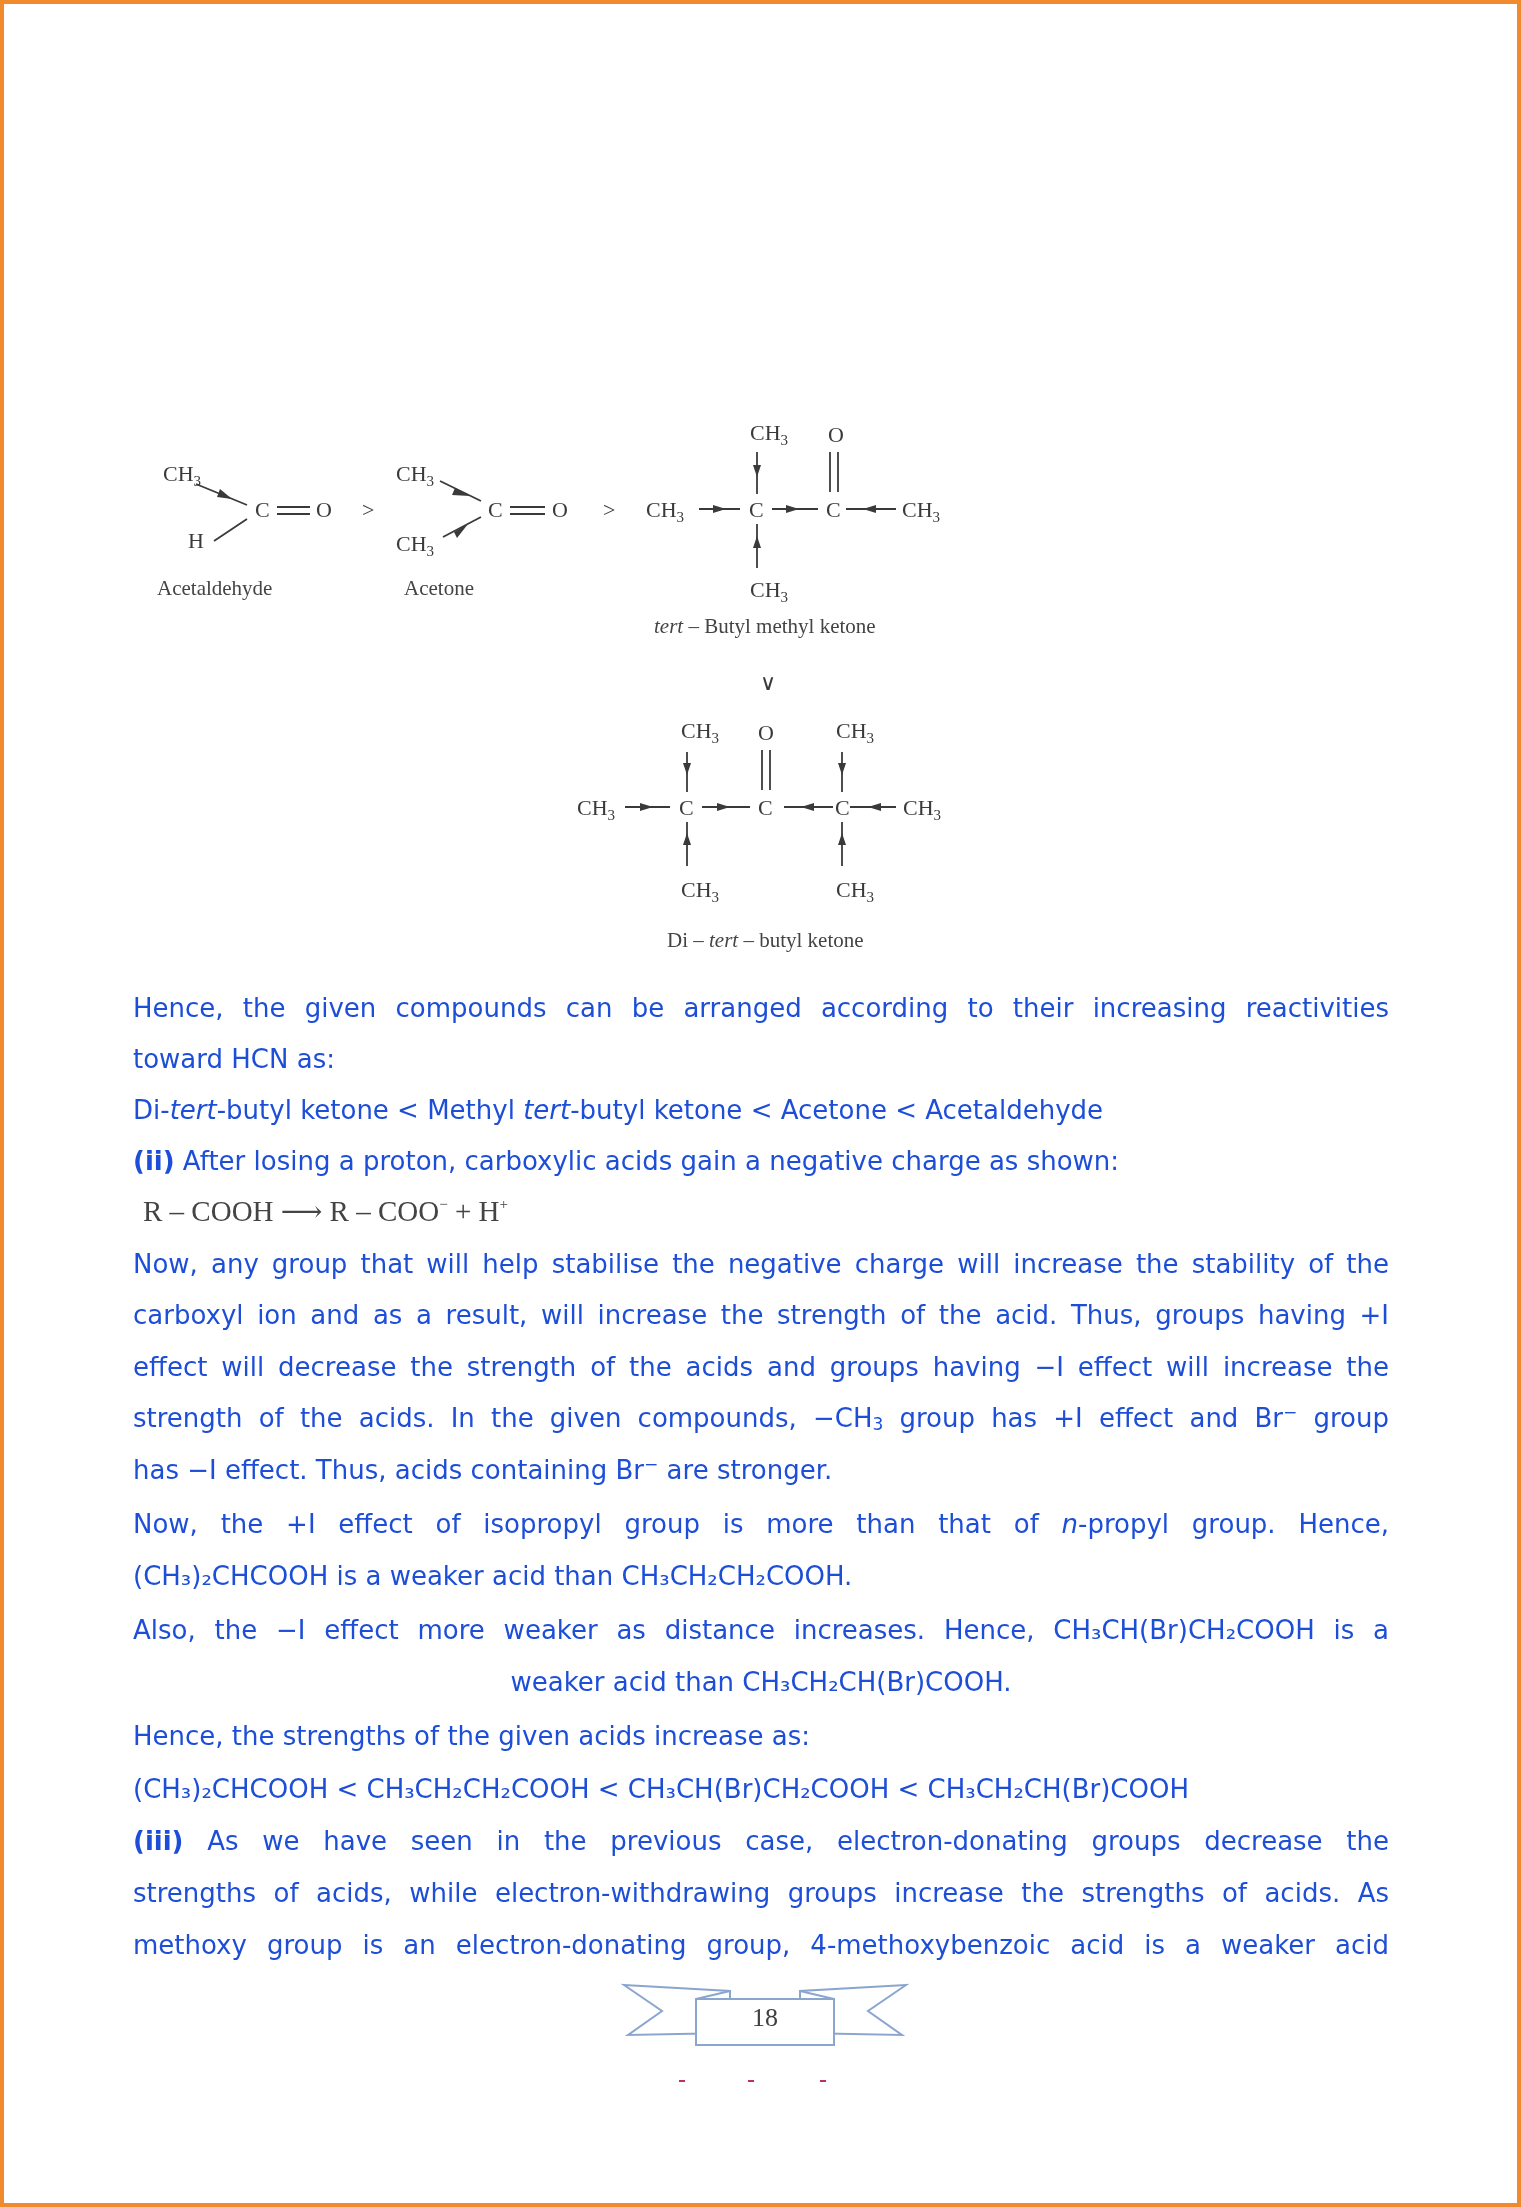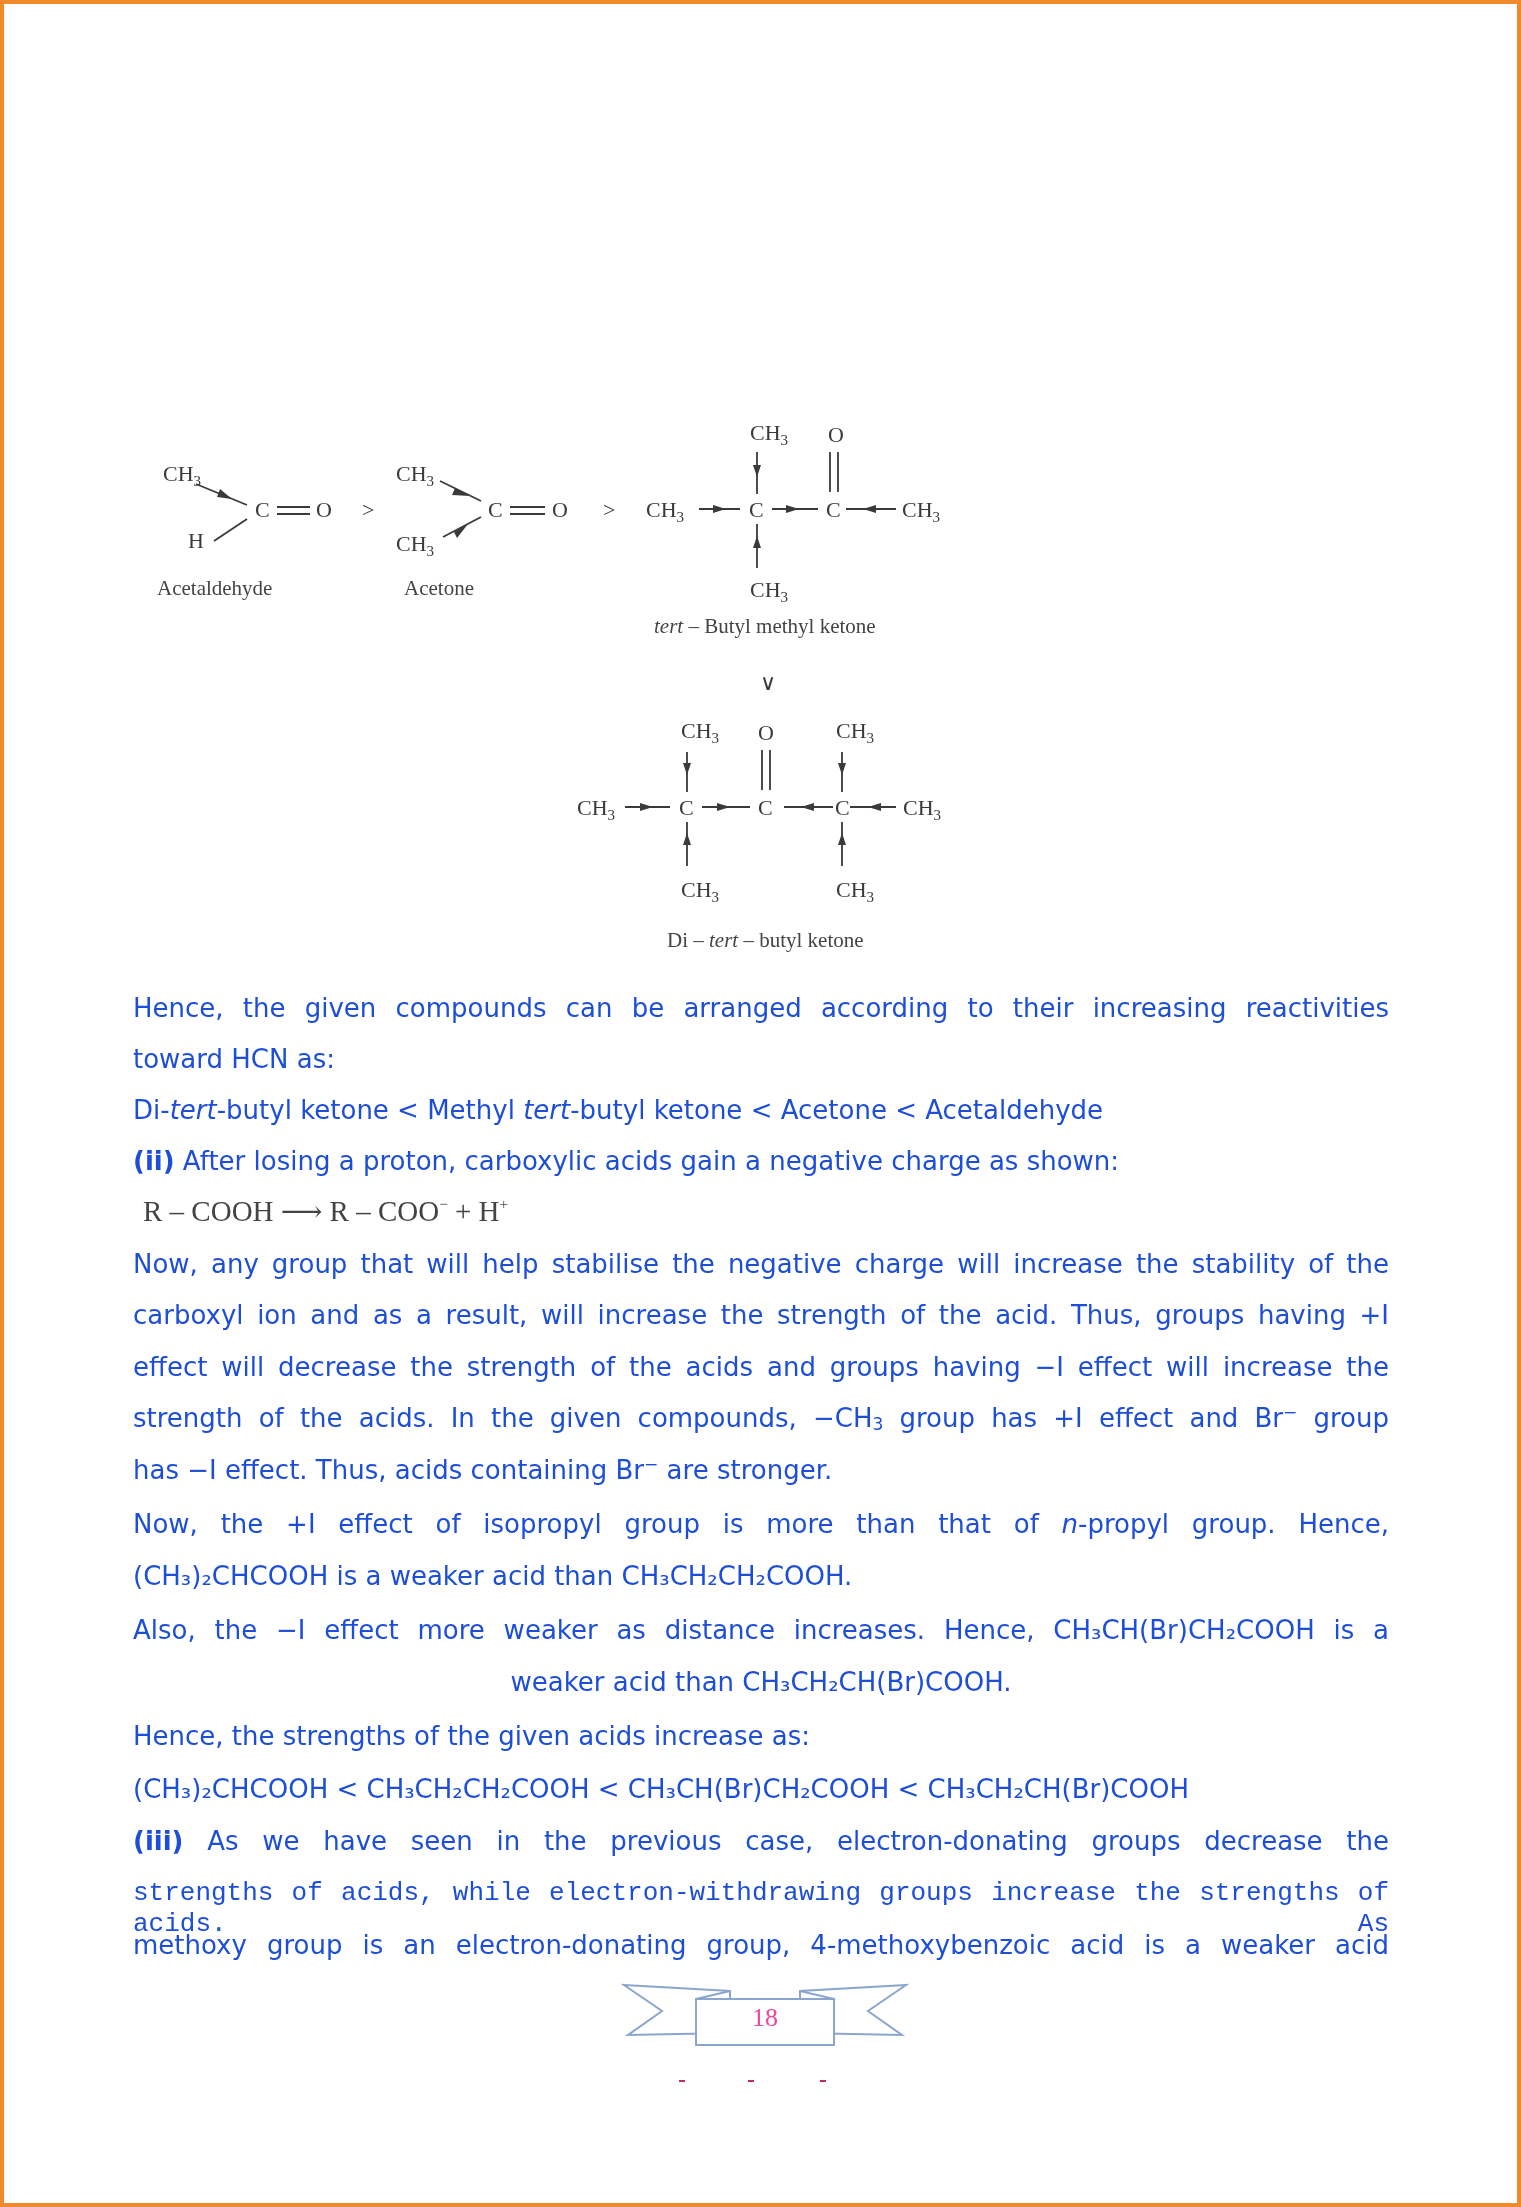--- a/index.html
+++ b/index.html
@@ -30,21 +30,21 @@
   .text-line sup { font-size: 17px; vertical-align: 9px; line-height: 0; }
   .equation {
     position: absolute; left: 143px; top: 1194px;
     font-family: "Liberation Serif", "DejaVu Serif", serif; font-size: 29px; color: #444;
     white-space: nowrap;
   }
   .equation sup { font-size: 15px; vertical-align: 12px; line-height: 0; }
   .footer-badge { position: absolute; left: 620px; top: 1975px; width: 290px; height: 75px; }
   .page-number {
     position: absolute; left: 700px; top: 2003px; width: 130px; text-align: center;
-    font-family: "Liberation Serif", "DejaVu Serif", serif; font-size: 26px; color: #ec4899;
+    font-family: "Liberation Serif", "DejaVu Serif", serif; font-size: 26px; color: #404040;
   }
   .footer-dash { position: absolute; top: 2080px; width: 6px; height: 2px; background: #c0305a; }
 </style>
 </head>
 <body>
 
 <div class="page-border"></div>
 
 <svg class="diagram" width="1521" height="1000">
   <defs></defs>
@@ -153,21 +153,21 @@
 <div class="text-line justify" style="top:1403px;"><span>strength of the acids. In the given compounds, −CH</span><sub>3</sub><span> group has +I effect and Br</span><sup>−</sup><span> group</span></div>
 <div class="text-line" style="top:1455px;"><span>has −I effect. Thus, acids containing Br</span><sup>−</sup><span> are stronger.</span></div>
 
 <div class="text-line justify" style="top:1509px;"><span>Now, the +I effect of isopropyl group is more than that of </span><i>n</i><span>-propyl group. Hence,</span></div>
 <div class="text-line" style="top:1561px;">(CH₃)₂CHCOOH is a weaker acid than CH₃CH₂CH₂COOH.</div>
 <div class="text-line justify" style="top:1615px;">Also, the −I effect more weaker as distance increases. Hence, CH₃CH(Br)CH₂COOH is a</div>
 <div class="text-line" style="top:1667px;text-align:center;">weaker acid than CH₃CH₂CH(Br)COOH.</div>
 <div class="text-line" style="top:1721px;">Hence, the strengths of the given acids increase as:</div>
 <div class="text-line" style="top:1774px;">(CH₃)₂CHCOOH &lt; CH₃CH₂CH₂COOH &lt; CH₃CH(Br)CH₂COOH &lt; CH₃CH₂CH(Br)COOH</div>
 <div class="text-line justify" style="top:1826px;"><b>(iii)</b><span> As we have seen in the previous case, electron-donating groups decrease the</span></div>
-<div class="text-line justify" style="top:1878px;font-family:Liberation Mono, monospace;">strengths of acids, while electron-withdrawing groups increase the strengths of acids. As</div>
+<div class="text-line justify" style="top:1878px;">strengths of acids, while electron-withdrawing groups increase the strengths of acids. As</div>
 <div class="text-line justify" style="top:1930px;">methoxy group is an electron-donating group, 4-methoxybenzoic acid is a weaker acid</div>
 
 <svg class="footer-badge" viewBox="0 0 290 75">
   <polygon points="4,10 110,16 110,58 8,60 42,36" fill="none" stroke="#8aa6cf" stroke-width="2"></polygon>
   <polygon points="286,10 180,16 180,58 282,60 248,36" fill="none" stroke="#8aa6cf" stroke-width="2"></polygon>
   <rect x="76" y="24" width="138" height="46" fill="#ffffff" stroke="#8aa6cf" stroke-width="2"></rect>
   <line x1="76" y1="24" x2="110" y2="16" stroke="#8aa6cf" stroke-width="2"></line>
   <line x1="214" y1="24" x2="180" y2="16" stroke="#8aa6cf" stroke-width="2"></line>
 </svg>
 <div class="page-number">18</div>

